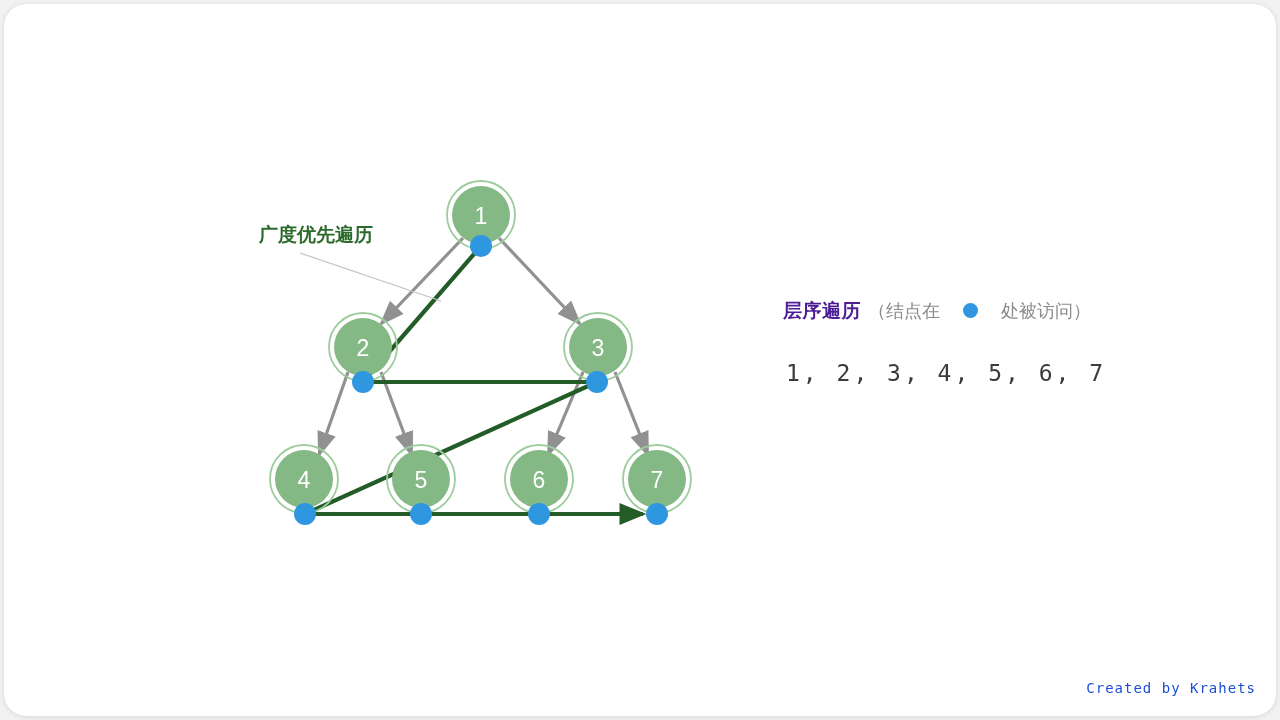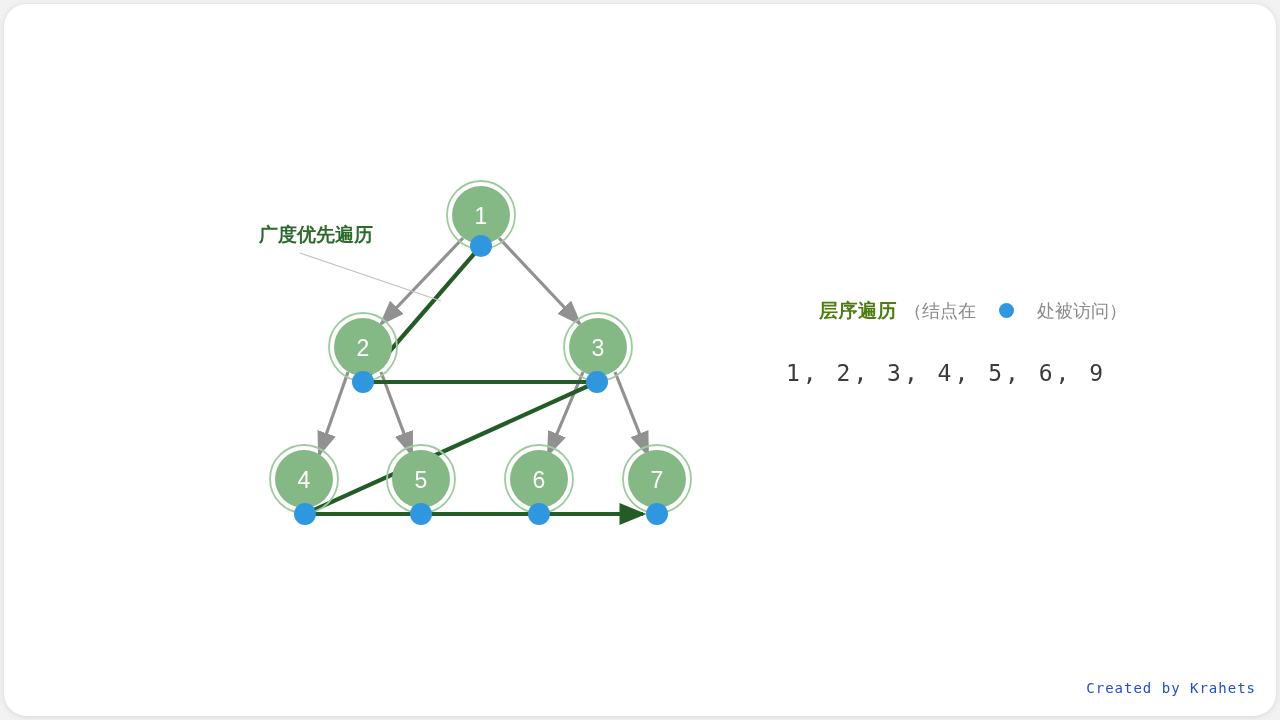--- a/index.html
+++ b/index.html
@@ -60,23 +60,22 @@
   .panel-title-row {
     display: flex;
     align-items: baseline;
     white-space: nowrap;
     line-height: 1.2;
   }
   .panel-title {
     font-family: Liberation Sans, sans-serif;
     font-size: 19px;
     font-weight: bold;
-    color: #4d7c0f;
+    color: #4c1d95;
     letter-spacing: 0.5px;
-    margin-left: 36px;
   }
   .panel-note {
     font-family: "DejaVu Sans", "Liberation Sans", sans-serif;
     font-size: 18px;
     color: #8a8a8a;
     margin-left: 7px;
     display: flex;
     align-items: center;
     gap: 18px;
   }
@@ -194,17 +193,17 @@
 
   <div class="right-panel">
     <div class="panel-title-row">
       <span class="panel-title">层序遍历</span>
       <span class="panel-note">
         <span>（结点在</span>
         <span class="inline-dot"></span>
         <span>处被访问）</span>
       </span>
     </div>
-    <div class="sequence">1, 2, 3, 4, 5, 6, 9</div>
+    <div class="sequence">1, 2, 3, 4, 5, 6, 7</div>
   </div>
 
   <div class="watermark">Created by Krahets</div>
 </div>
 
 </body></html>

